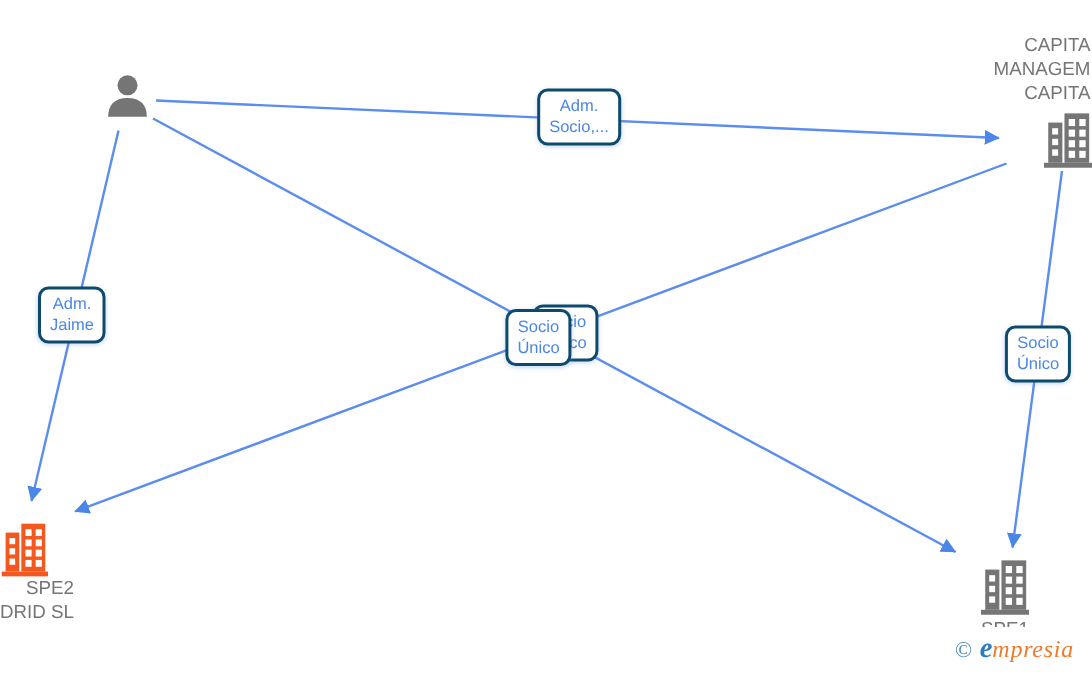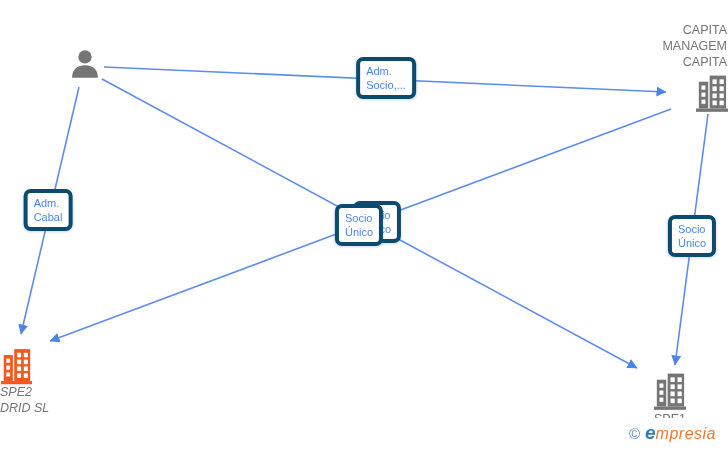--- a/index.html
+++ b/index.html
@@ -4,38 +4,38 @@
 <style>
   html,body{margin:0;padding:0;}
   body{
     width:728px;height:450px;position:relative;overflow:hidden;
     background:#ffffff;
     font-family:"Liberation Sans","DejaVu Sans",sans-serif;
   }
   #graph-svg{position:absolute;left:0;top:0;z-index:1;}
   .edge-label{
     position:absolute;transform:translate(-50%,-50%);
-    background:#ffffff;border:4px solid #0c4a6e;border-radius:7px;
-    color:#4a86e8;font-size:11px;line-height:14px;
+    background:#ffffff;border:2px solid #0c4a6e;border-radius:7px;
+    color:#4a86e8;font-size:11px;line-height:14px;text-align:center;
     padding:3px 6px;white-space:nowrap;z-index:3;
     box-shadow:0 1px 3px rgba(110,150,220,.35);
   }
   .edge-label.back{z-index:2;}
   .node-label{
     position:absolute;color:#757575;font-size:12.5px;line-height:16px;
     text-align:center;white-space:nowrap;z-index:4;
   }
   .node-icon{position:absolute;z-index:4;}
   #bottom-strip{
     position:absolute;left:0;top:418px;width:728px;height:32px;
     background:#ffffff;z-index:6;
   }
   #watermark{
     position:absolute;right:12px;top:4px;
-    font-family:Liberation Sans, sans-serif;
+    font-family:Liberation Serif, serif;
     font-style:italic;font-size:16px;white-space:nowrap;
   }
   #watermark .copy{color:#4e8dbb;font-style:normal;font-size:15px;margin-right:5px;}
   #watermark .brand-e{color:#2e7cc0;font-size:19px;font-weight:bold;}
   #watermark .brand-rest{color:#ed7a2d;letter-spacing:.5px;}
 </style>
 </head>
 <body>
 
 <svg id="graph-svg" width="728" height="450" viewBox="0 0 728 450">
@@ -52,21 +52,21 @@
     <line x1="671" y1="109" x2="50" y2="341" marker-end="url(#arrow)"></line>
   </g>
 </svg>
 
 <div class="edge-label" style="left:386px;top:78px;">
   <div>Adm.</div>
   <div>Socio,...</div>
 </div>
 <div class="edge-label" style="left:48px;top:210px;">
   <div>Adm.</div>
-  <div>Cabal</div>
+  <div>Jaime</div>
 </div>
 <div class="edge-label back" style="left:377px;top:222px;">
   <div>Socio</div>
   <div>Único</div>
 </div>
 <div class="edge-label" style="left:359px;top:225px;">
   <div>Socio</div>
   <div>Único</div>
 </div>
 <div class="edge-label" style="left:692px;top:236px;">
@@ -126,21 +126,21 @@
         <rect x="25" y="5.5" width="4.5" height="5"></rect>
       <rect x="17.5" y="13" width="4.5" height="5"></rect>
         <rect x="25" y="13" width="4.5" height="5"></rect>
       <rect x="17.5" y="20.5" width="4.5" height="5"></rect>
         <rect x="25" y="20.5" width="4.5" height="5"></rect>
       <rect x="17.5" y="28" width="4.5" height="5"></rect>
         <rect x="25" y="28" width="4.5" height="5"></rect>
     </g>
   </svg>
 </div>
-<div class="node-label" style="left:0px;top:384px;text-align:left;font-style:italic;">
+<div class="node-label" style="left:0px;top:384px;text-align:right;">
   <div>SPE2</div>
   <div>DRID SL</div>
 </div>
 
 <div class="node-icon" style="left:654px;top:372px;">
   <svg width="32" height="38" viewBox="0 0 34 40">
     <g fill="#757575">
       <rect x="0" y="36.5" width="34" height="3.5"></rect>
       <rect x="3" y="8" width="10" height="28.5"></rect>
       <rect x="14.5" y="1.5" width="17.5" height="35"></rect>

